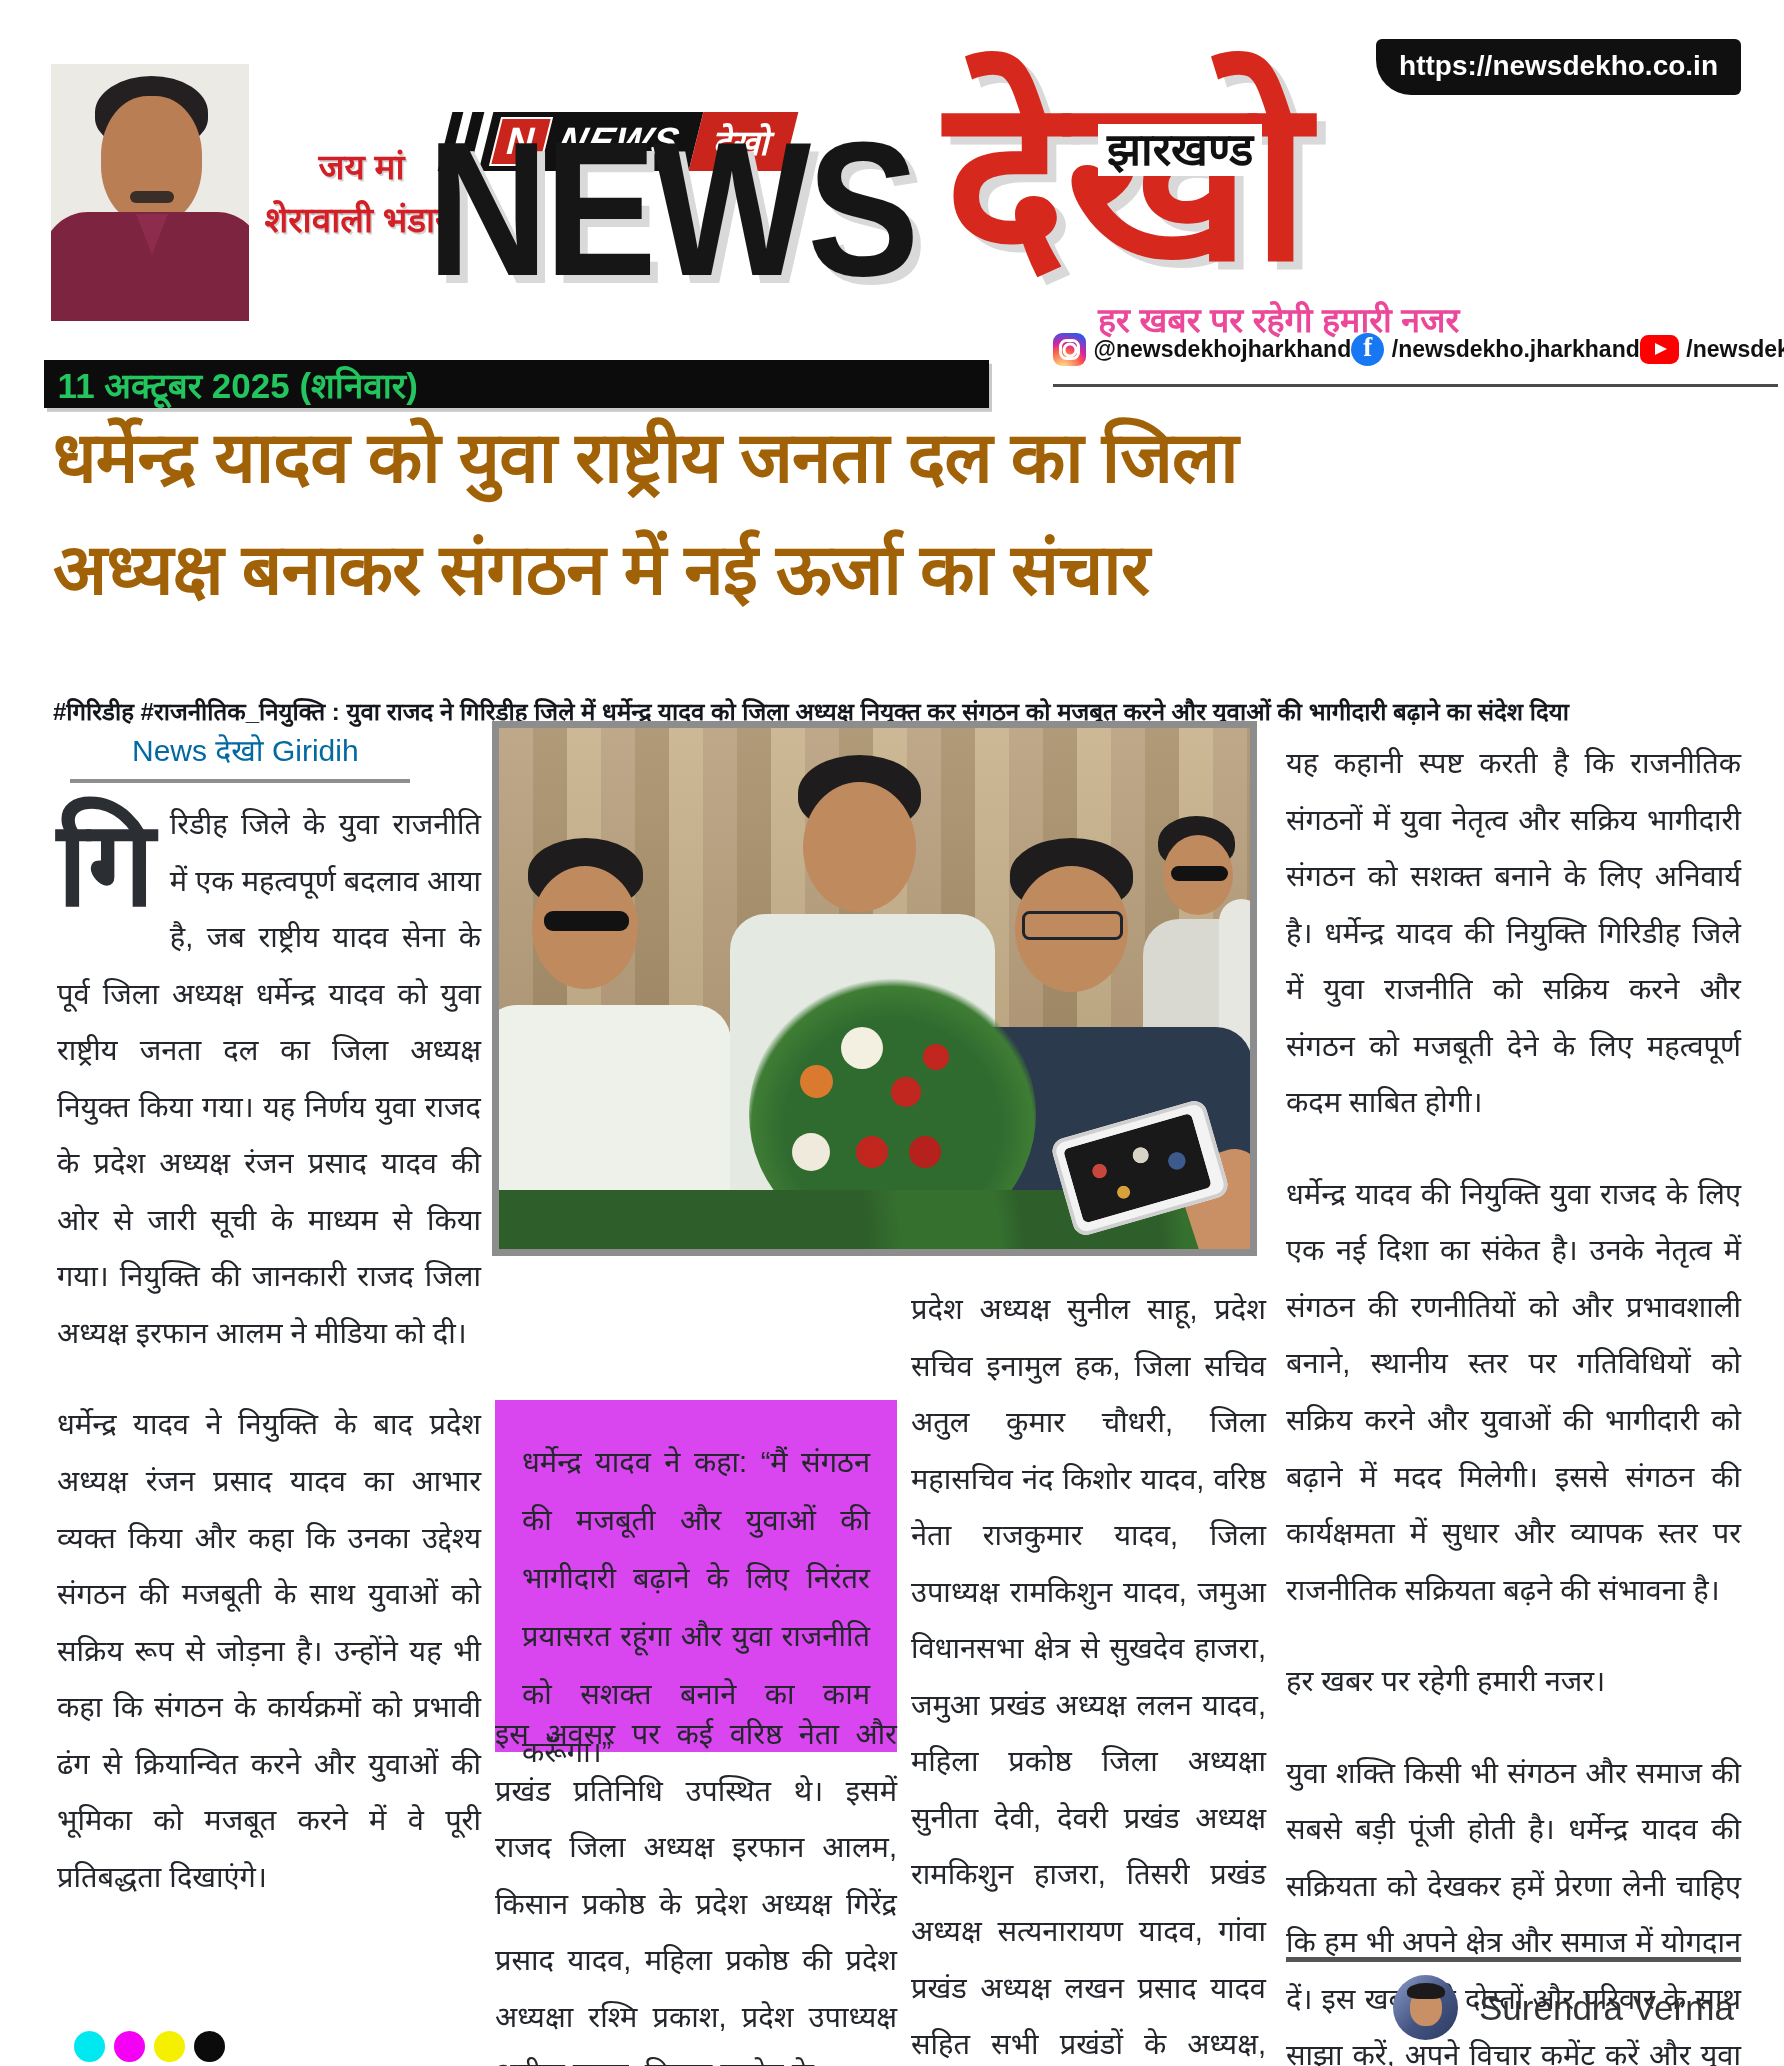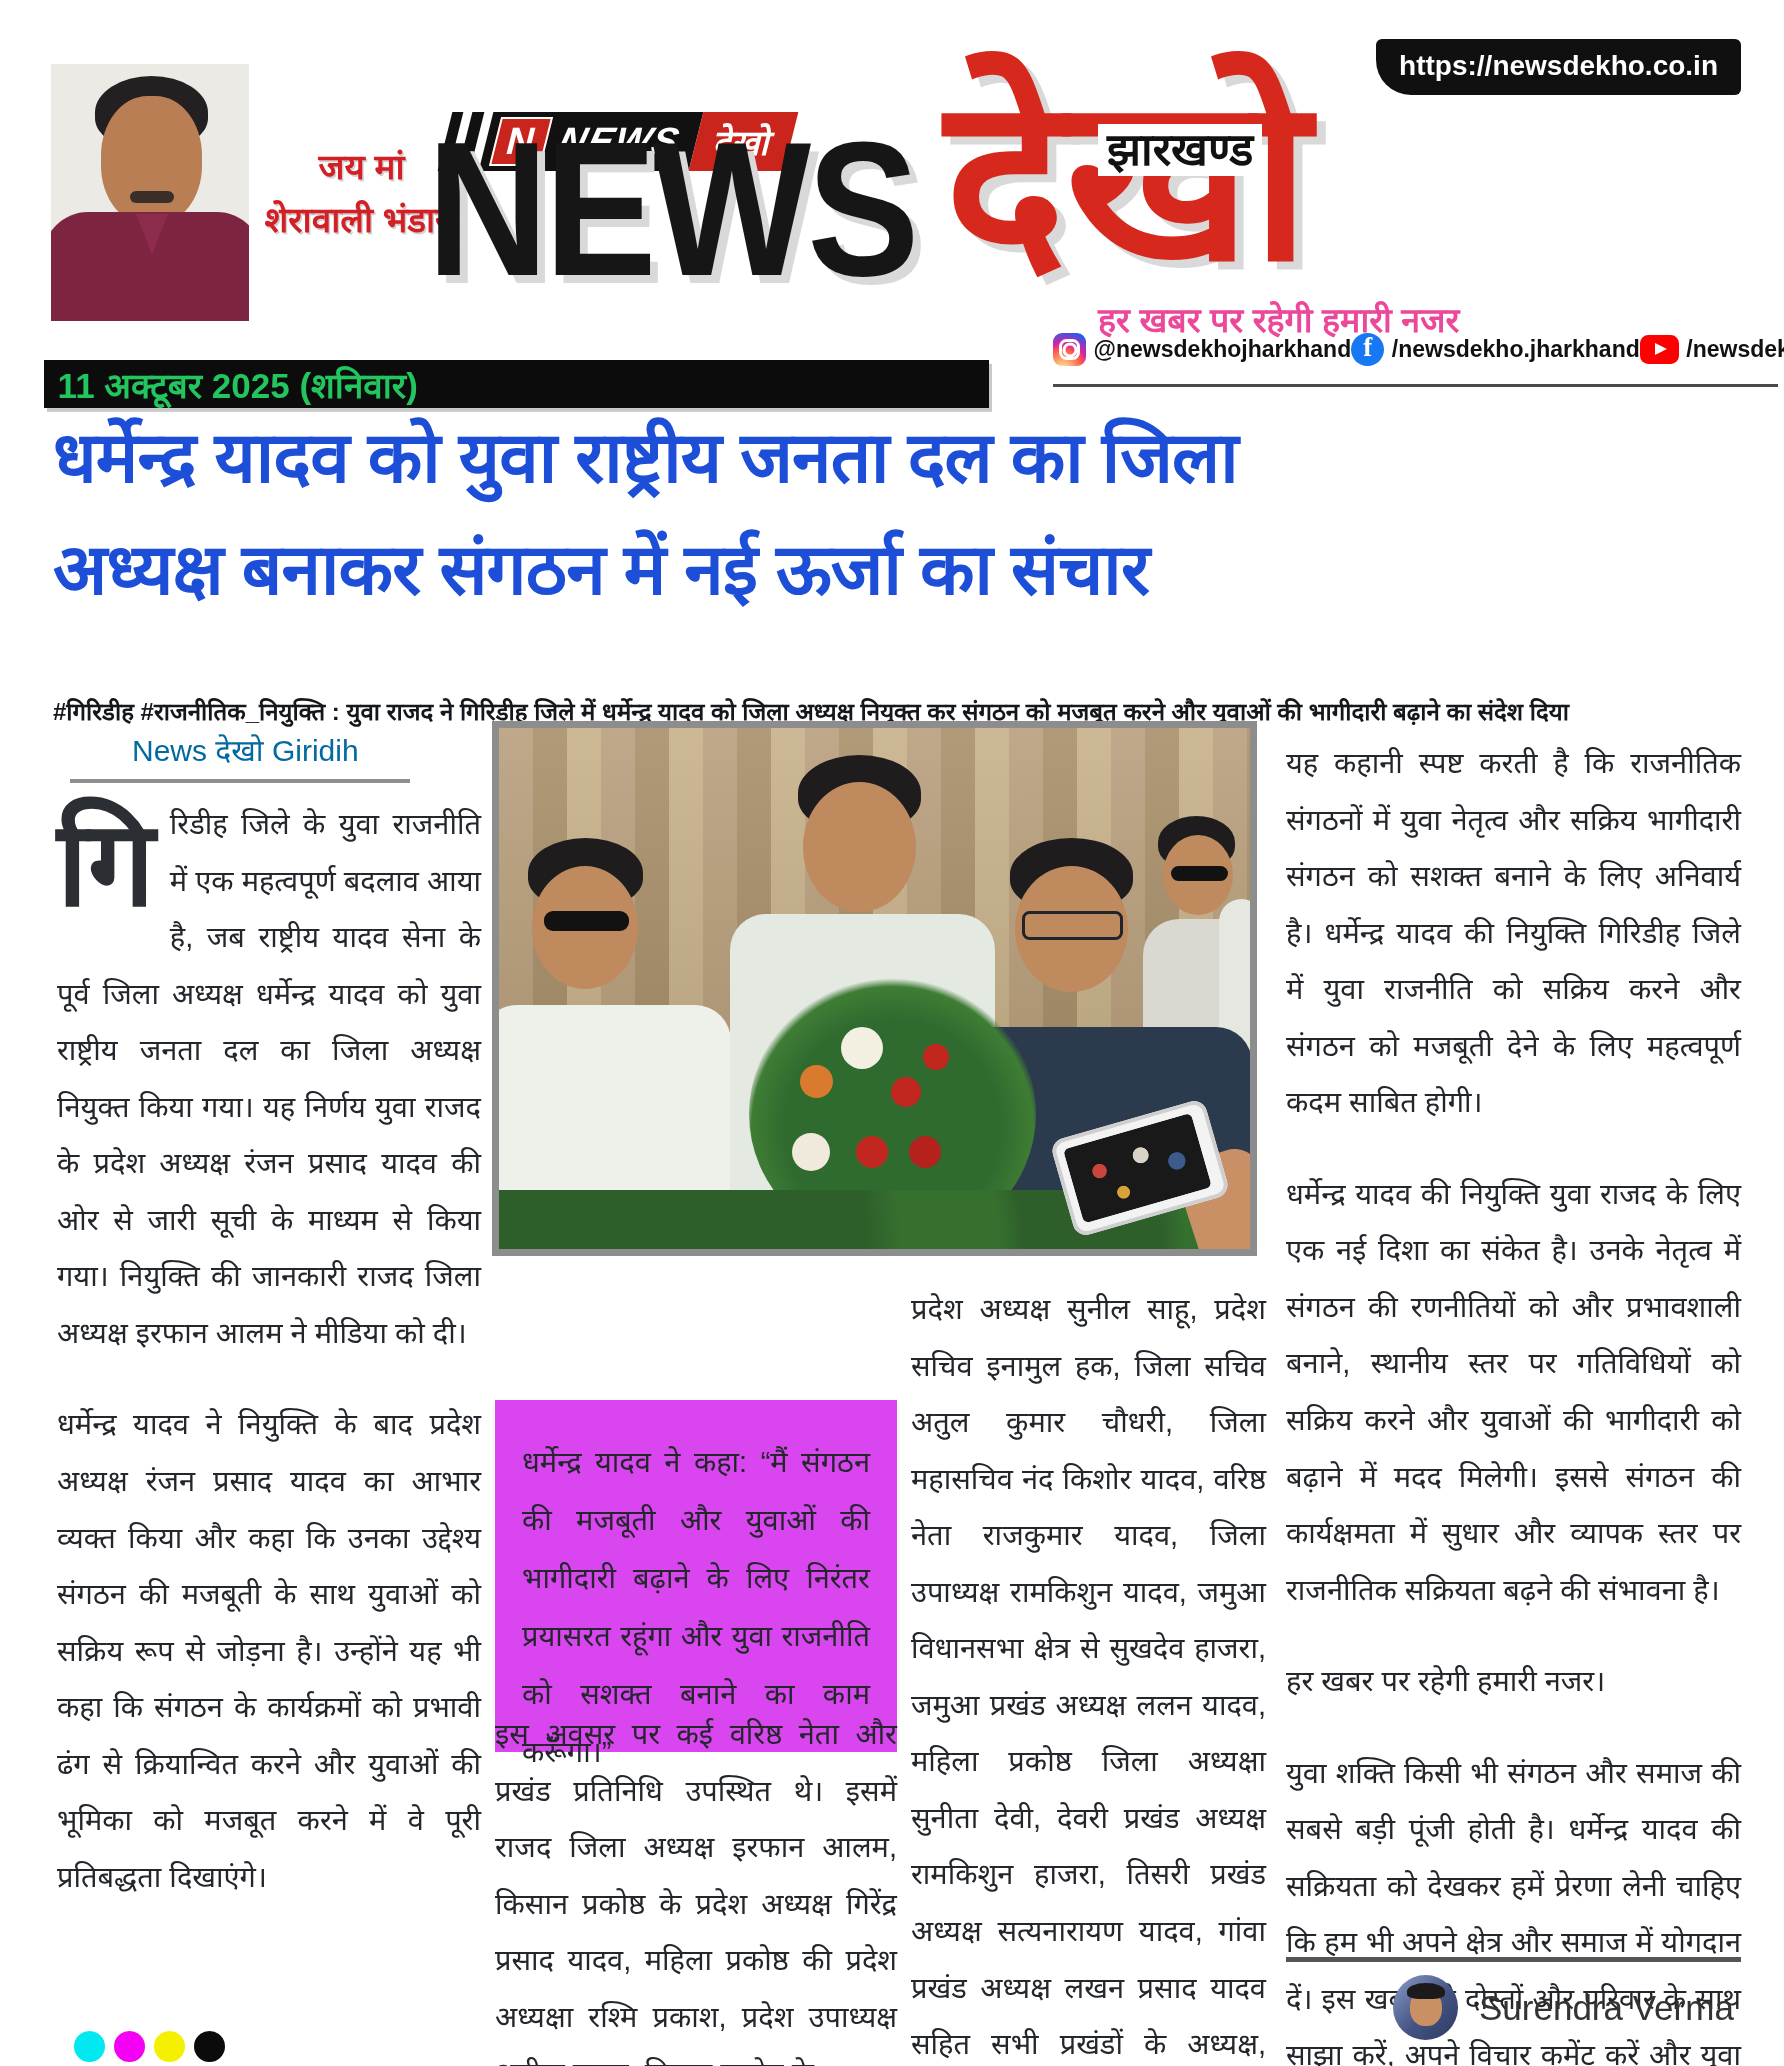--- a/index.html
+++ b/index.html
@@ -51,21 +51,21 @@
     top:50%;left:50%;transform:translate(-50%,-50%);}
   .fb-icon{width:33px;height:33px;border-radius:50%;background:#1877f2;position:relative;}
   .fb-icon::after{content:'f';position:absolute;left:0;right:0;top:-1.5px;text-align:center;color:#fff;
     font-weight:bold;font-size:27px;font-family:"Liberation Serif",serif;}
   .yt-icon{width:39px;height:29px;border-radius:8.3px;background:#f00;position:relative;}
   .yt-icon::after{content:'';position:absolute;left:15px;top:7.6px;border-left:12px solid #fff;
     border-top:6.8px solid transparent;border-bottom:6.8px solid transparent;}
 
   
   .headline{position:absolute;left:53px;top:402px;width:1685px;font-size:71px;font-weight:bold;
-    color:#1d4ed8;line-height:1.58;letter-spacing:-0.8px;}
+    color:#a16207;line-height:1.58;letter-spacing:-0.8px;}
   .standfirst{position:absolute;left:53px;top:694px;width:1688px;font-size:24px;font-weight:bold;color:#14181c;}
   .byline{position:absolute;left:132px;top:729px;font-size:30px;font-weight:normal;color:#0369a1;}
   .col1-rule{position:absolute;left:70px;top:779px;width:340px;height:3.8px;background:#8f8f8f;}
 
   
   .photo{position:absolute;left:492px;top:721px;width:765px;height:535px;border:7.6px solid #8d8d8d;
     box-sizing:border-box;overflow:hidden;
     background:repeating-linear-gradient(90deg,#b39873 0 34px,#a1875f 34px 68px,#c3ab82 68px 102px);}
   .photo .sheen{position:absolute;inset:0;background:linear-gradient(180deg,rgba(255,255,255,.16),rgba(0,0,0,.10));}
   .ph-hair,.ph-head,.ph-body,.ph-shades,.ph-glass{position:absolute;}

